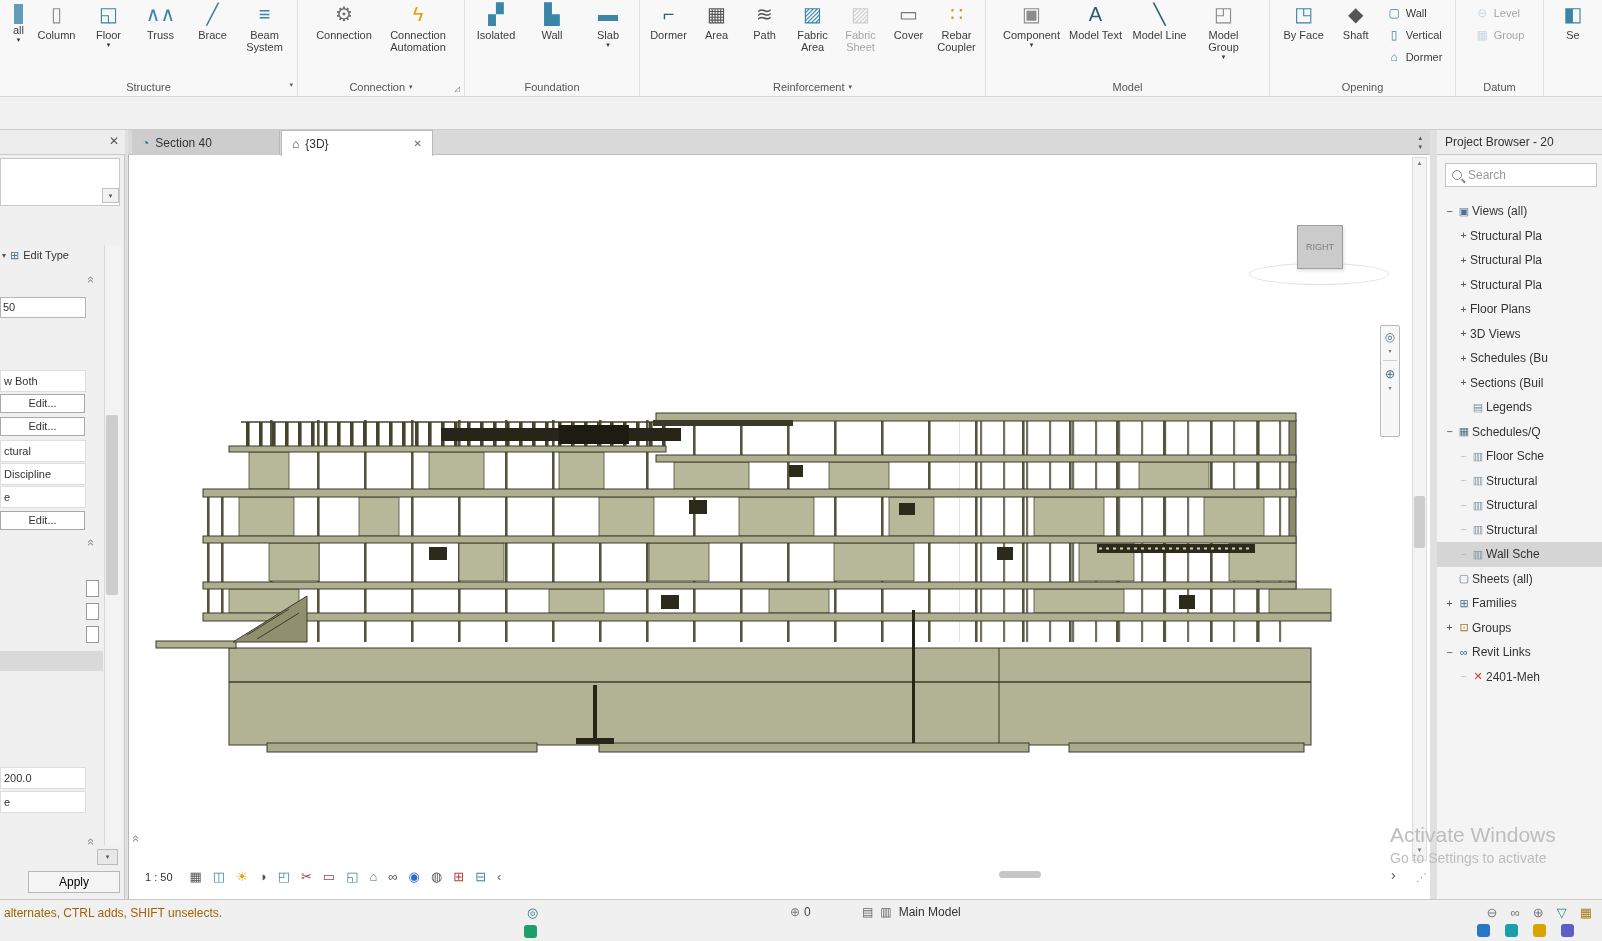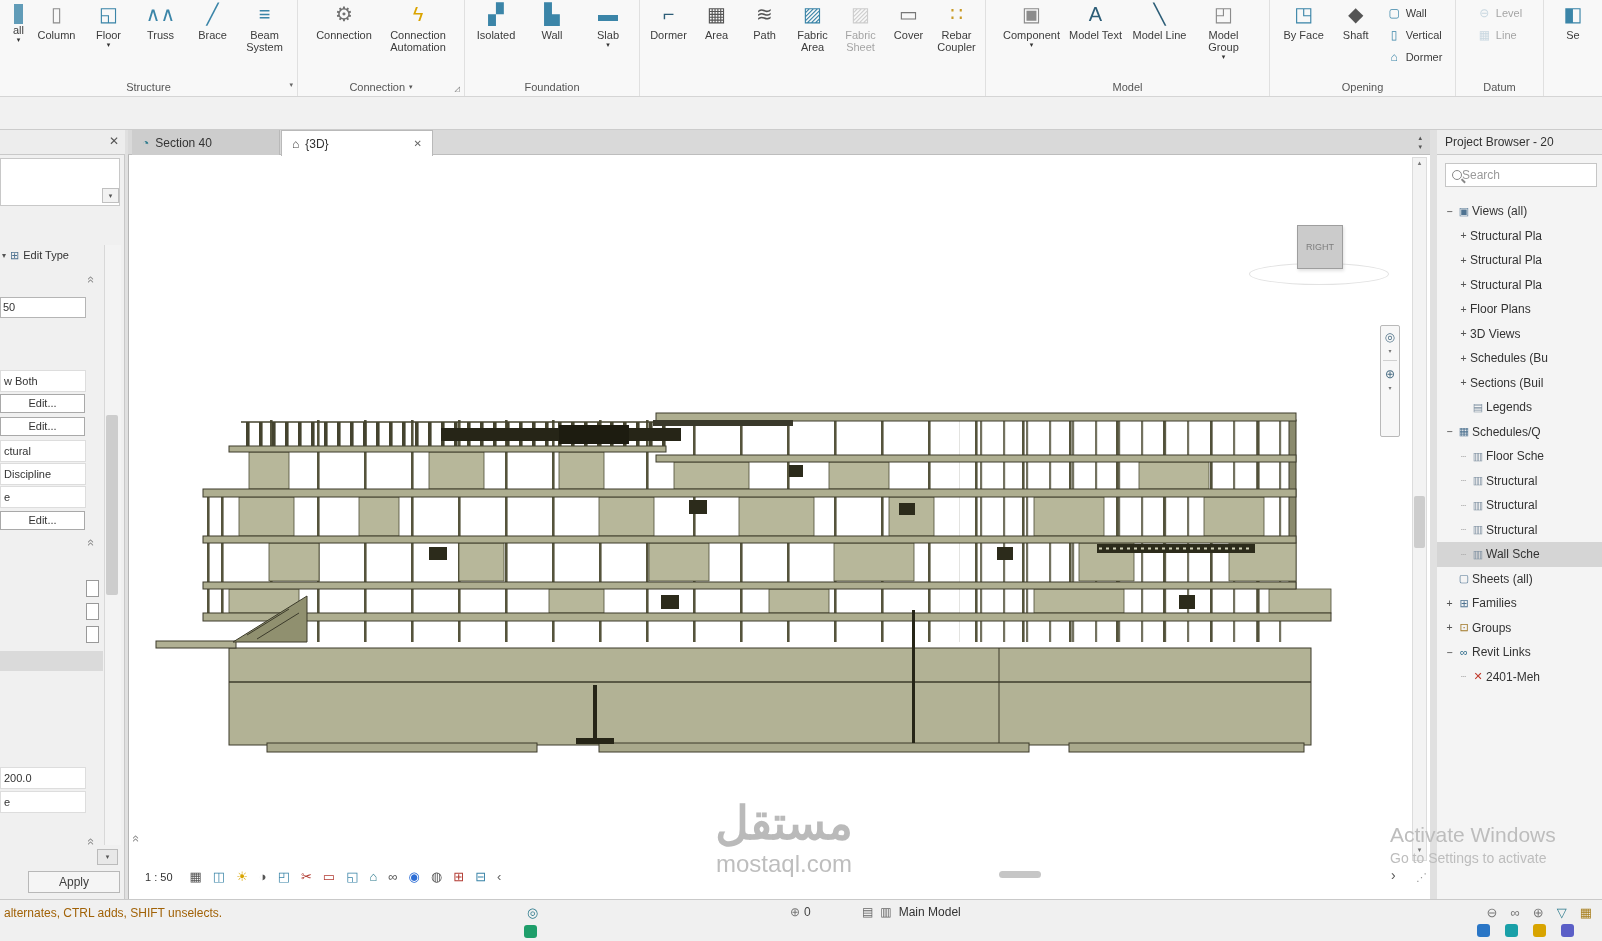--- a/index.html
+++ b/index.html
@@ -65,21 +65,21 @@
 .pet-label{font-size:11px;color:#333;}
 .dblchev{display:inline-block;transform:rotate(90deg);font-size:13px;color:#888;}
 .prow{left:0;width:86px;height:22px;background:#fff;border:1px solid #ddd;font-size:11px;padding:4px 0 0 3px;color:#333;overflow:hidden;white-space:nowrap;}
 .pinput{left:0;top:142px;width:86px;height:21px;background:#fff;border:1px solid #b5b5b5;font-size:11px;padding:3px 0 0 2px;}
 .pbtn{left:0;width:85px;height:19px;background:#fff;border:1px solid #a9a9a9;font-size:11px;text-align:center;padding-top:2px;color:#333;cursor:pointer;}
 .pbox{left:86px;width:13px;height:17px;background:#fff;border:1px solid #999;cursor:pointer;}
 .phl{left:0;top:496px;width:103px;height:20px;background:#dadada;}
 .pscroll{left:104px;top:90px;width:17px;height:600px;background:#f3f3f3;border-left:1px solid #d8d8d8;}
 .pthumb{left:106px;top:260px;width:12px;height:180px;background:#cdcdcd;border-radius:2px;cursor:pointer;}
 .pscrollbtn{left:97px;top:694px;width:21px;height:16px;background:#e8e8e8;border:1px solid #bbb;font-size:7px;text-align:center;line-height:14px;color:#555;cursor:pointer;}
-.papply{left:28px;top:716px;width:92px;height:22px;background:#f5f5f5;border:1px solid #b8b8b8;color:#404040;font-size:12px;text-align:center;padding-top:3px;cursor:pointer;}
+.papply{left:28px;top:716px;width:92px;height:22px;background:#f5f5f5;border:1px solid #b8b8b8;color:#000000;font-size:12px;text-align:center;padding-top:3px;cursor:pointer;}
 
 
 #canvas{position:absolute;top:155px;left:128px;width:1302px;height:744px;background:#fff;border-left:1px solid #b5b5b5;overflow:hidden;}
 #model{position:absolute;left:0;top:0;z-index:1;}
 #viewcube{position:absolute;left:1168px;top:70px;width:46px;height:44px;background:#cbcbcb;border:1px solid #9e9e9e;color:#7e7e7e;font-size:9px;display:flex;align-items:center;justify-content:center;z-index:3;cursor:pointer;box-shadow:1px 2px 3px rgba(0,0,0,.12);}
 #cubering{position:absolute;left:1120px;top:108px;width:140px;height:22px;border:1px solid #e2e2e2;border-radius:50%;z-index:2;}
 #navbar{position:absolute;left:1251px;top:170px;width:20px;height:112px;background:#f7f7f7;border:1px solid #b9b9b9;border-radius:2px;z-index:3;display:flex;flex-direction:column;align-items:center;padding-top:4px;gap:3px;}
 #navbar .nbtn{font-size:12px;color:#4a6e84;cursor:pointer;line-height:14px;}
 #navbar .nchev{font-size:6px;color:#777;cursor:pointer;}
 #navbar .nsep{width:14px;height:1px;background:#d0d0d0;margin:3px 0;}
@@ -93,21 +93,21 @@
 #hpill{position:absolute;left:870px;top:716px;width:42px;height:7px;background:#c6c6c6;border-radius:4px;z-index:4;cursor:pointer;}
 #corner-more{position:absolute;left:1262px;top:712px;font-size:14px;color:#555;z-index:4;cursor:pointer;}
 #corner-grip{position:absolute;left:1287px;top:716px;font-size:11px;color:#999;z-index:4;cursor:pointer;}
 #watermark{position:absolute;left:535px;top:642px;width:240px;text-align:center;z-index:2;pointer-events:none;}
 #wm-title{font-size:46px;font-weight:bold;color:#a9a9a9;opacity:.8;line-height:52px;}
 #wm-sub{font-size:24px;color:#b3b3b3;opacity:.85;line-height:30px;}
 
 
 #browser-header{position:absolute;top:130px;left:1437px;width:165px;height:25px;background:#ededed;border-bottom:1px solid #c9c9c9;font-size:12px;color:#333;padding:5px 0 0 8px;white-space:nowrap;overflow:hidden;}
 #browser{position:absolute;top:155px;left:1437px;width:165px;height:744px;background:#f4f4f4;overflow:hidden;}
-#search{position:absolute;top:8px;left:8px;width:152px;height:24px;background:#fff;border:1px solid #c6c6c6;display:flex;align-items:center;gap:0;padding:0 6px;}
+#search{position:absolute;top:8px;left:8px;width:152px;height:24px;background:#fff;border:1px solid #c6c6c6;display:flex;align-items:center;gap:6px;padding:0 6px;}
 #search input{border:none;outline:none;width:100px;font-size:12px;color:#555;font-family:"Liberation Sans",sans-serif;background:transparent;}
 #search input::placeholder{color:#9a9a9a;}
 .lens{width:10px;height:10px;border:1.5px solid #888;border-radius:50%;position:relative;flex:none;}
 .lens:after{content:"";position:absolute;width:5px;height:1.5px;background:#888;transform:rotate(45deg);left:8px;top:9px;}
 #tree{position:absolute;top:44px;left:0;right:0;}
 .trow{height:24.5px;display:flex;align-items:center;font-size:12px;color:#333;cursor:pointer;white-space:nowrap;overflow:hidden;}
 .trow.sel{background:#d5d5d5;}
 .texp{width:13px;text-align:center;font-size:10px;color:#555;font-family:"DejaVu Sans Mono",monospace;flex:none;}
 .tguide{color:#aaa;font-size:10px;}
 .tglyph{width:16px;font-size:11px;flex:none;text-align:center;}
@@ -233,20 +233,24 @@
           </div>
           <div class="rtool" data-name="tool-cover">
             <span class="ricon" data-name="cover-icon" style="color: rgb(119, 119, 119);">▭</span>
             <span class="rlabel">Cover</span>
           </div>
           <div class="rtool" data-name="tool-rebar-coupler">
             <span class="ricon" data-name="rebar-coupler-icon" style="color: rgb(201, 154, 38);">∷</span>
             <span class="rlabel">Rebar Coupler</span>
           </div>
         </div>
+        <div class="rlabel-row" data-name="panel-label-reinforcement">
+          <span class="plabel">Reinforcement</span>
+          <span class="parrow" data-name="flyout-arrow-icon">▾</span>
+        </div>
       </div>
       <div class="rpanel" data-name="ribbon-panel-model">
         <div class="rtools">
           <div class="rtool" data-name="tool-component">
             <span class="ricon" data-name="component-icon" style="color: rgb(140, 140, 140);">▣</span>
             <span class="rlabel">Component</span>
             <span class="rarrow" data-name="dropdown-arrow-icon">▾</span>
           </div>
           <div class="rtool" data-name="tool-model-text">
             <span class="ricon" data-name="model-text-icon" style="color: rgb(44, 93, 119);">A</span>
@@ -297,21 +301,21 @@
       </div>
       <div class="rpanel" data-name="ribbon-panel-datum">
         <div class="rtools">
           <div class="rstack">
             <div class="rstack-item disabled" data-name="tool-level">
               <span class="sicon" data-name="level-icon" style="color: rgb(143, 176, 196);">⊖</span>
               <span class="slabel">Level</span>
             </div>
             <div class="rstack-item disabled" data-name="tool-grid">
               <span class="sicon" data-name="grid-icon" style="color: rgb(143, 176, 196);">▦</span>
-              <span class="slabel">Line</span>
+              <span class="slabel">Group</span>
             </div>
           </div>
         </div>
         <div class="rlabel-row" data-name="panel-label-datum">
           <span class="plabel">Datum</span>
         </div>
       </div>
       <div class="rpanel" data-name="ribbon-panel-workplane">
         <div class="rtools">
           <div class="rtool" data-name="tool-se">
@@ -505,24 +509,20 @@
       <span class="vicon" data-name="reveal-hidden-elements-icon" style="color: rgb(44, 109, 213);">◉</span>
       <span class="vicon" data-name="temporary-hide-isolate-icon" style="color: rgb(85, 85, 85);">◍</span>
       <span class="vicon" data-name="analytical-model-icon" style="color: rgb(178, 59, 50);">⊞</span>
       <span class="vicon" data-name="displacement-sets-icon" style="color: rgb(59, 133, 168);">⊟</span>
       <span class="vicon" data-name="collapse-bar-icon" style="color: rgb(102, 102, 102);">‹</span>
     </div>
   <div id="hpill" data-name="horizontal-scrollbar-thumb"></div>
   <span id="corner-more" data-name="more-controls-icon">›</span>
   <span id="corner-grip" data-name="resize-grip-icon">⋰</span>
 
-  <div id="watermark" data-name="watermark">
-    <div id="wm-title" data-name="watermark-title">مستقل</div>
-    <div id="wm-sub" data-name="watermark-subtitle">mostaql.com</div>
-  </div>
 </div>
 
 <div id="browser-header" data-name="project-browser-header">Project Browser - 20</div>
 <div id="browser" data-name="project-browser">
   <div id="search" data-name="search-box">
     <span class="lens" data-name="search-icon"></span>
     <input data-name="search-input" placeholder="Search" style="">
   </div>
   <div id="tree" data-name="browser-tree">
       <div class="trow" data-name="browser-item-views-all" style="padding-left: 6px;">

